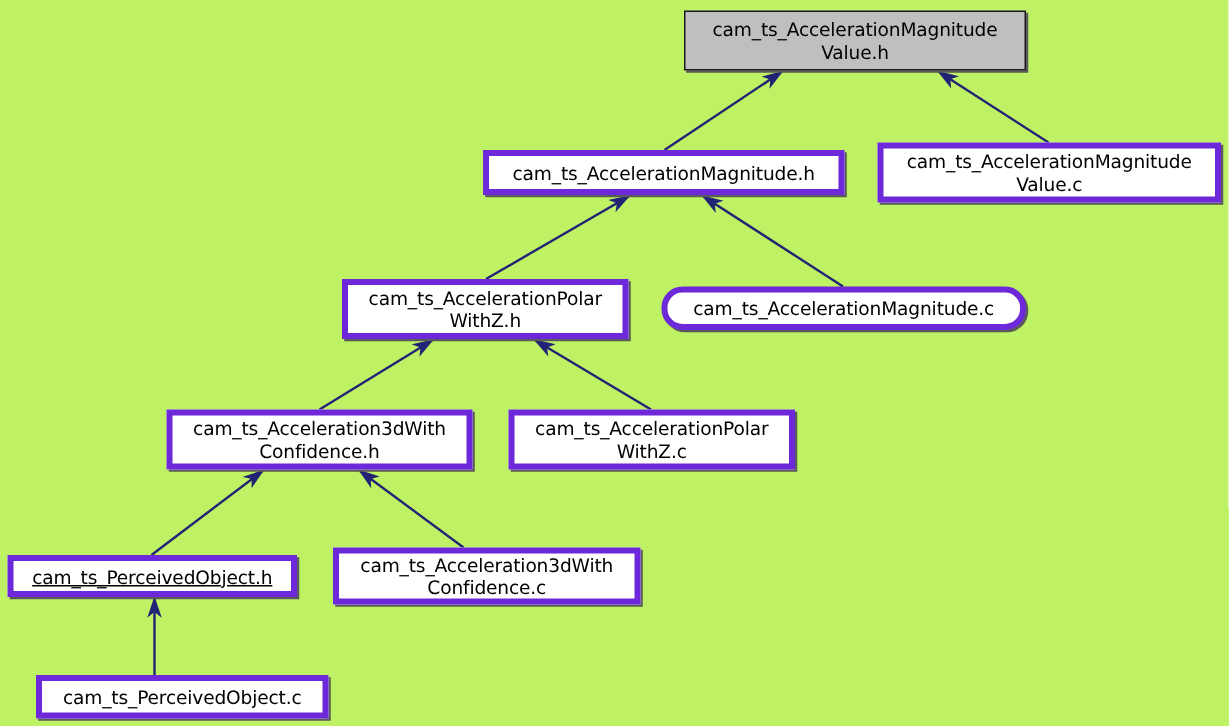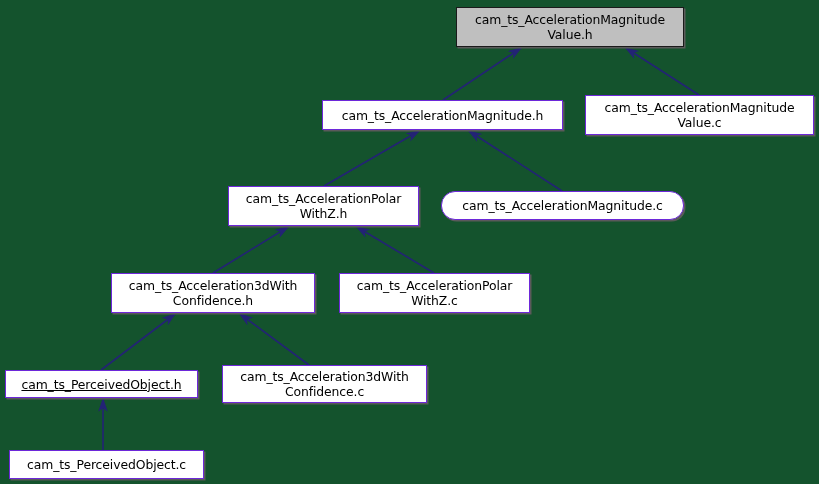--- a/index.html
+++ b/index.html
@@ -7,35 +7,35 @@
     padding: 0;
     background: #ffffff;
   }
   body {
     font-family: "DejaVu Sans", "Liberation Sans", sans-serif;
   }
   #graph-canvas {
     position: relative;
     width: 819px;
     height: 484px;
-    background: #14532d;
+    background: #bef264;
     overflow: hidden;
   }
   #edge-layer {
     position: absolute;
     left: 0;
     top: 0;
     width: 819px;
     height: 484px;
     pointer-events: none;
   }
   .node {
     position: absolute;
     box-sizing: border-box;
-    border: 1px solid #6d28d9;
+    border: 4px solid #6d28d9;
     background: #ffffff;
     color: #000000;
     font-size: 12.4px;
     line-height: 15px;
     text-align: center;
     display: flex;
     align-items: center;
     justify-content: center;
     padding: 0 3px;
     letter-spacing: -0.1px;
@@ -101,18 +101,18 @@
         <span class="node-label">cam_ts_AccelerationPolar
 WithZ.c</span>
       </div>
       <div class="node" style="left: 5px; top: 370px; width: 193px; height: 28px; text-decoration: underline;">
         <span class="node-label">cam_ts_PerceivedObject.h</span>
       </div>
       <div class="node" style="left: 222px; top: 365px; width: 205px; height: 38px;">
         <span class="node-label">cam_ts_Acceleration3dWith
 Confidence.c</span>
       </div>
-      <div class="node" style="left: 9px; top: 450px; width: 195px; height: 29px;">
+      <div class="node" style="left: 24px; top: 450px; width: 195px; height: 29px;">
         <span class="node-label">cam_ts_PerceivedObject.c</span>
       </div>
     </div>
 
 </div>
 
 </body></html>

